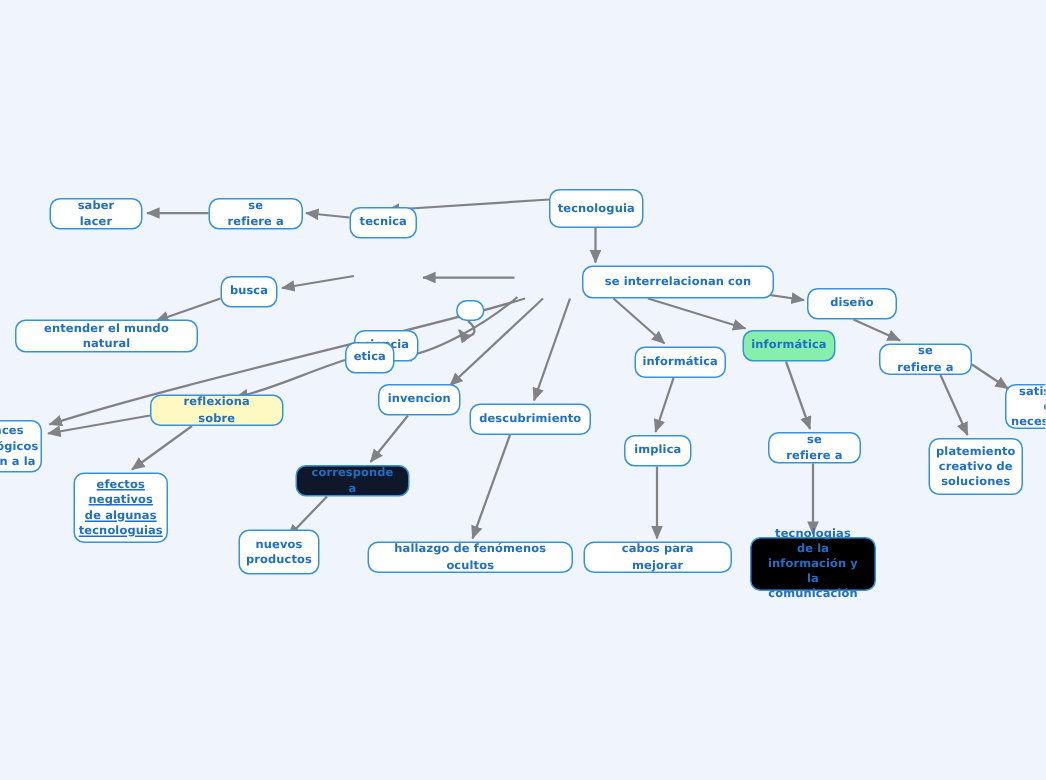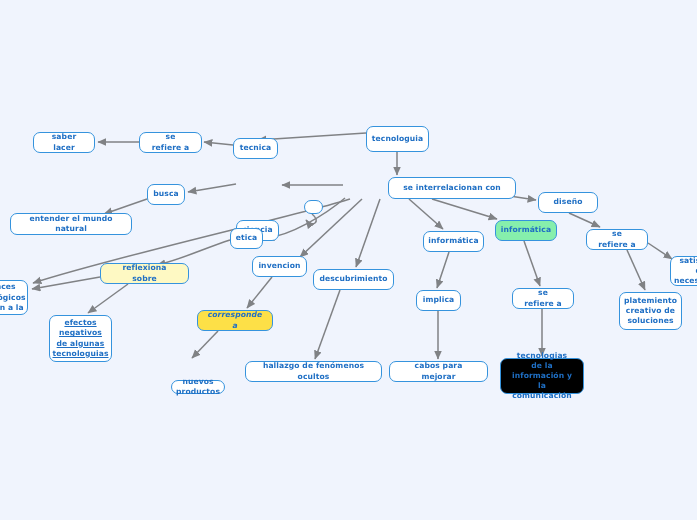--- a/index.html
+++ b/index.html
@@ -104,22 +104,22 @@
       <div class="node empty" style="left: 304px; top: 200px; width: 19px; height: 14px; border-color: rgb(53, 147, 221); background: rgb(255, 255, 255); color: rgb(31, 111, 196);"></div>
       <div class="node" style="left: 230px; top: 228px; width: 33px; height: 21px; border-color: rgb(53, 147, 221); background: rgb(255, 255, 255); color: rgb(31, 111, 196);">etica</div>
       <div class="node" style="left: 100px; top: 263px; width: 89px; height: 21px; border-color: rgb(53, 147, 221); background: #fef9c3; color: rgb(31, 111, 196);">reflexiona sobre</div>
       <div class="node" style="left: -32px; top: 280px; width: 60px; height: 35px; border-color: rgb(53, 147, 221); background: rgb(255, 255, 255); color: rgb(31, 111, 196);">avances tecnológicos
 afectan a la</div>
       <div class="node" style="left: 49px; top: 315px; width: 63px; height: 47px; border-color: rgb(53, 147, 221); background: rgb(255, 255, 255); color: rgb(31, 111, 196); text-decoration: underline;">efectos
 negativos
 de algunas
 tecnologuias</div>
       <div class="node" style="left: 252px; top: 256px; width: 55px; height: 21px; border-color: rgb(53, 147, 221); background: rgb(255, 255, 255); color: rgb(31, 111, 196);">invencion</div>
-      <div class="node" style="left: 197px; top: 310px; width: 76px; height: 21px; border-color: rgb(53, 147, 221); background: #fde047; color: rgb(31, 111, 196); font-style: italic;">corresponde a</div>
-      <div class="node" style="left: 159px; top: 380px; width: 54px; height: 14px; border-color: rgb(53, 147, 221); background: rgb(255, 255, 255); color: rgb(31, 111, 196); margin-left: 12px;">nuevos
+      <div class="node" style="left: 197px; top: 310px; width: 76px; height: 21px; border-color: rgb(53, 147, 221); background: #0f172a; color: rgb(31, 111, 196);">corresponde a</div>
+      <div class="node" style="left: 159px; top: 353px; width: 54px; height: 30px; border-color: rgb(53, 147, 221); background: rgb(255, 255, 255); color: rgb(31, 111, 196);">nuevos
 productos</div>
       <div class="node" style="left: 313px; top: 269px; width: 81px; height: 21px; border-color: rgb(53, 147, 221); background: rgb(255, 255, 255); color: rgb(31, 111, 196);">descubrimiento</div>
       <div class="node" style="left: 245px; top: 361px; width: 137px; height: 21px; border-color: rgb(53, 147, 221); background: rgb(255, 255, 255); color: rgb(31, 111, 196);">hallazgo de fenómenos ocultos</div>
       <div class="node" style="left: 423px; top: 231px; width: 61px; height: 21px; border-color: rgb(53, 147, 221); background: rgb(255, 255, 255); color: rgb(31, 111, 196);">informática</div>
       <div class="node" style="left: 416px; top: 290px; width: 45px; height: 21px; border-color: rgb(53, 147, 221); background: rgb(255, 255, 255); color: rgb(31, 111, 196);">implica</div>
       <div class="node" style="left: 389px; top: 361px; width: 99px; height: 21px; border-color: rgb(53, 147, 221); background: rgb(255, 255, 255); color: rgb(31, 111, 196);">cabos para mejorar</div>
       <div class="node" style="left: 495px; top: 220px; width: 62px; height: 21px; border-color: rgb(53, 147, 221); background: #86efac; color: rgb(31, 111, 196);">informática</div>
       <div class="node" style="left: 512px; top: 288px; width: 62px; height: 21px; border-color: rgb(53, 147, 221); background: rgb(255, 255, 255); color: rgb(31, 111, 196);">se refiere a</div>
       <div class="node" style="left: 500px; top: 358px; width: 84px; height: 36px; border-color: rgb(53, 147, 221); background: #000000; color: rgb(31, 111, 196);">tecnologias de la
 información y la

